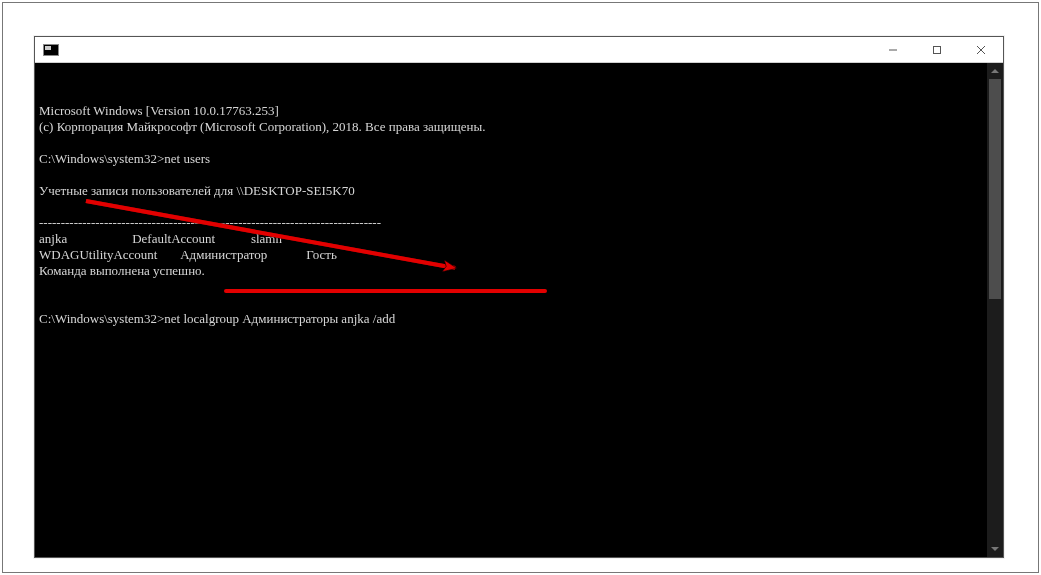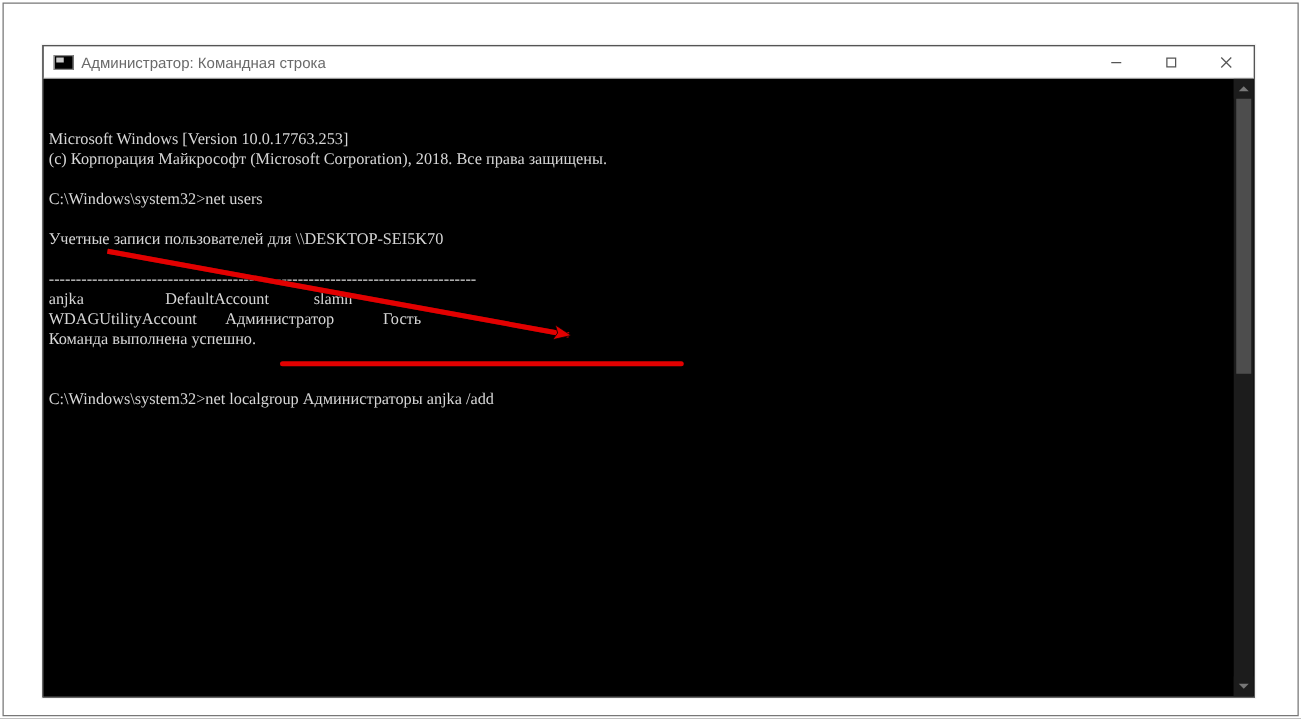--- a/index.html
+++ b/index.html
@@ -118,21 +118,20 @@
   }
 </style>
 </head>
 <body>
 
 <div class="outer-frame"></div>
 
 <div class="window">
   <div class="titlebar">
     <div class="app-icon"></div>
-    <div class="title-text">Администратор: Командная строка</div>
     <div class="spacer"></div>
     <div class="win-btn">
       <svg viewBox="0 0 10 10">
           <line x1="1" y1="5" x2="9" y2="5"></line>
         </svg>
     </div>
     <div class="win-btn">
       <svg viewBox="0 0 10 10">
           <rect x="1.5" y="1.5" width="7" height="7"></rect>
         </svg>

